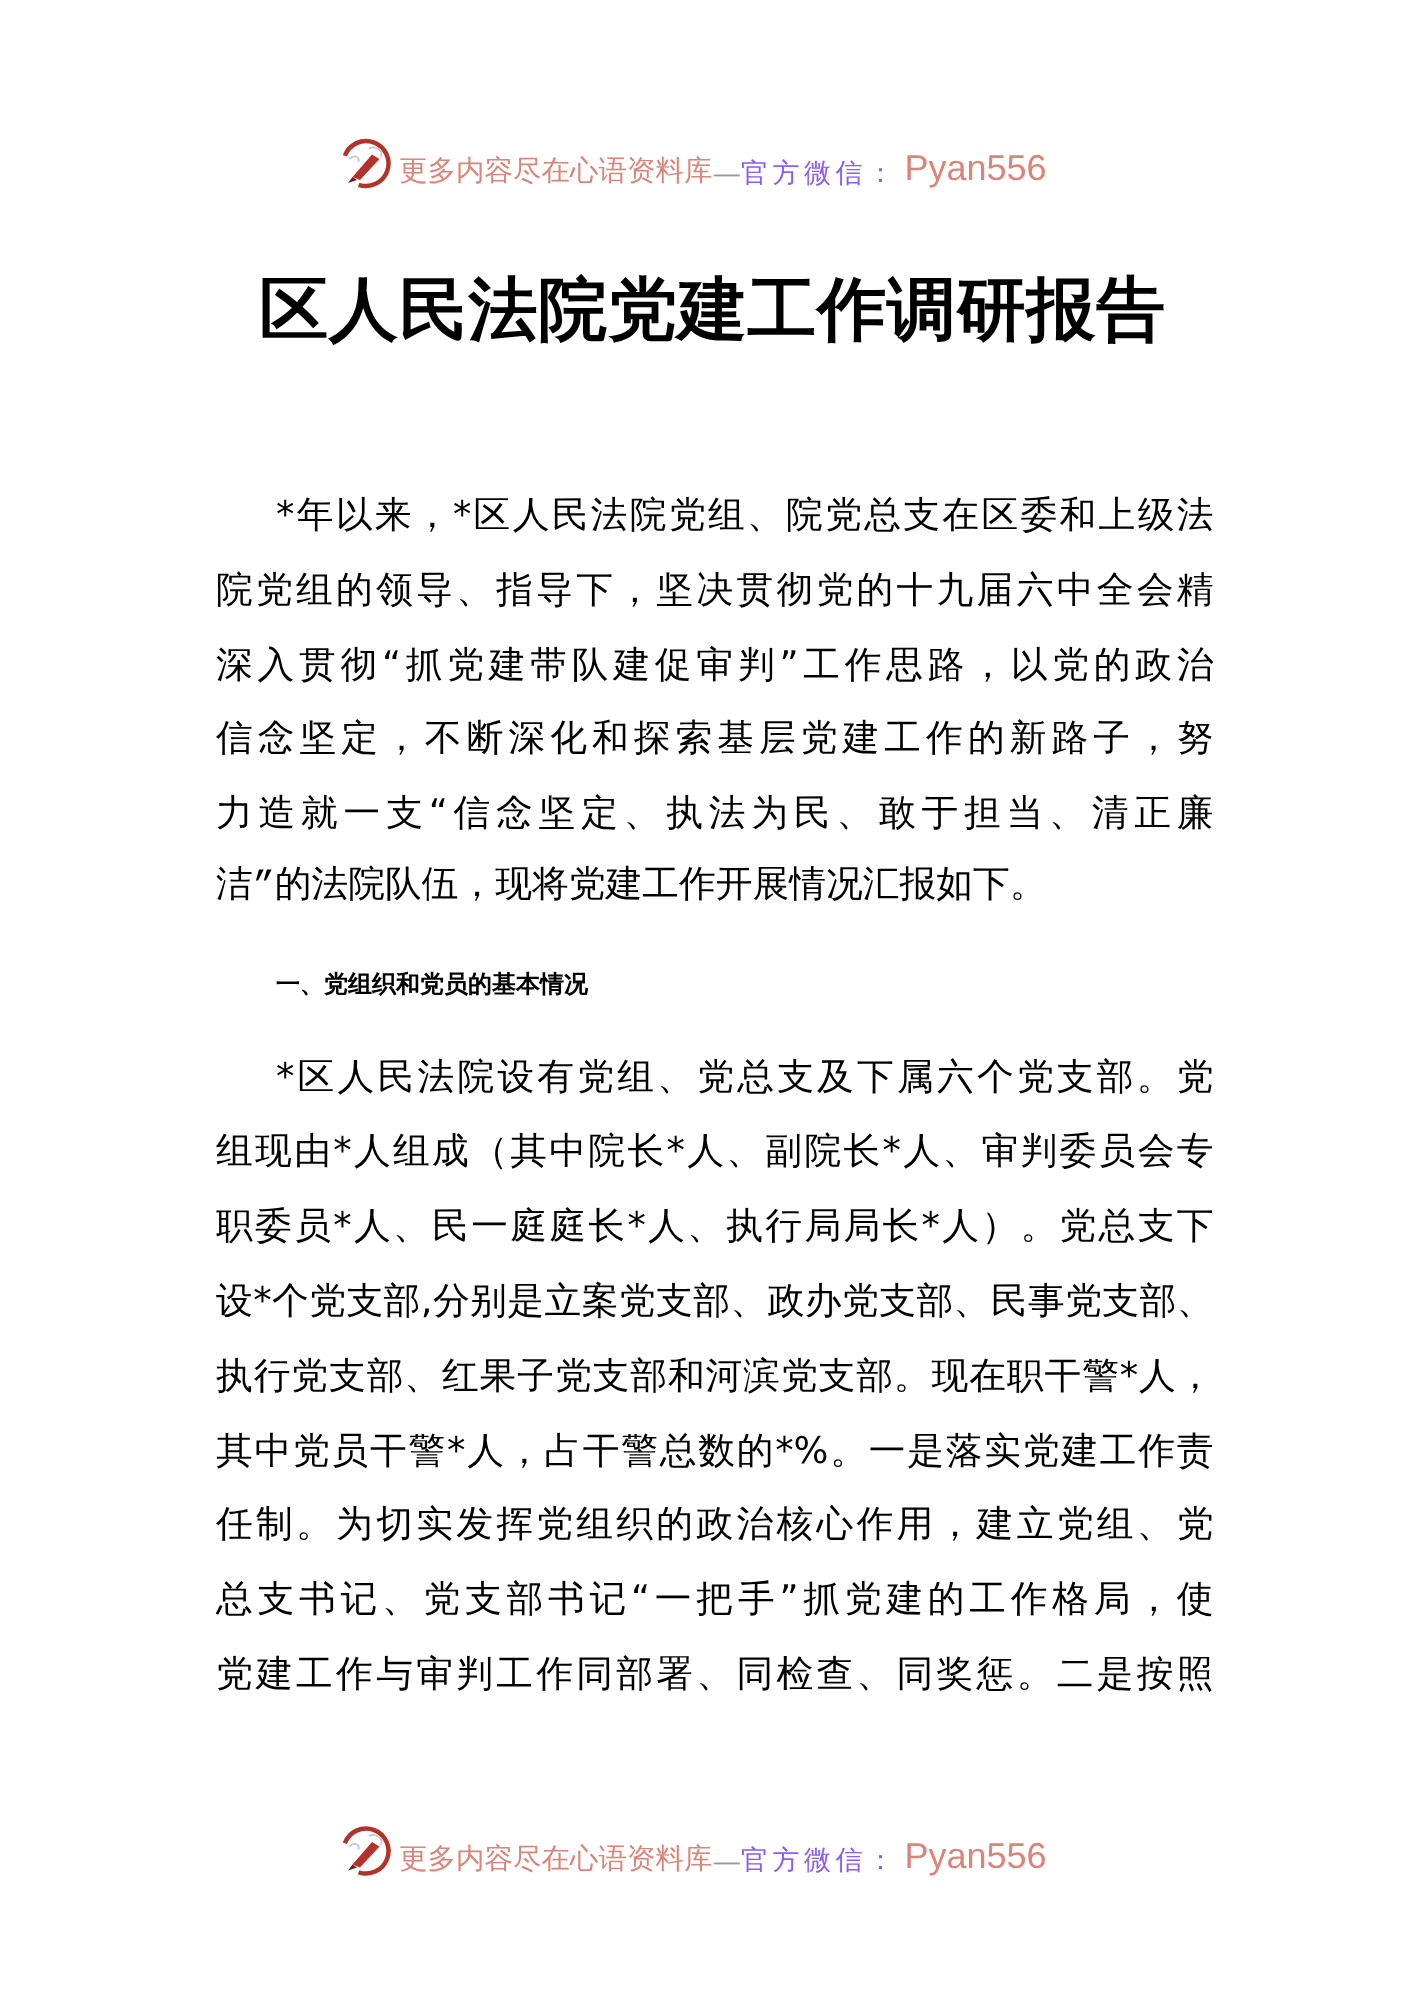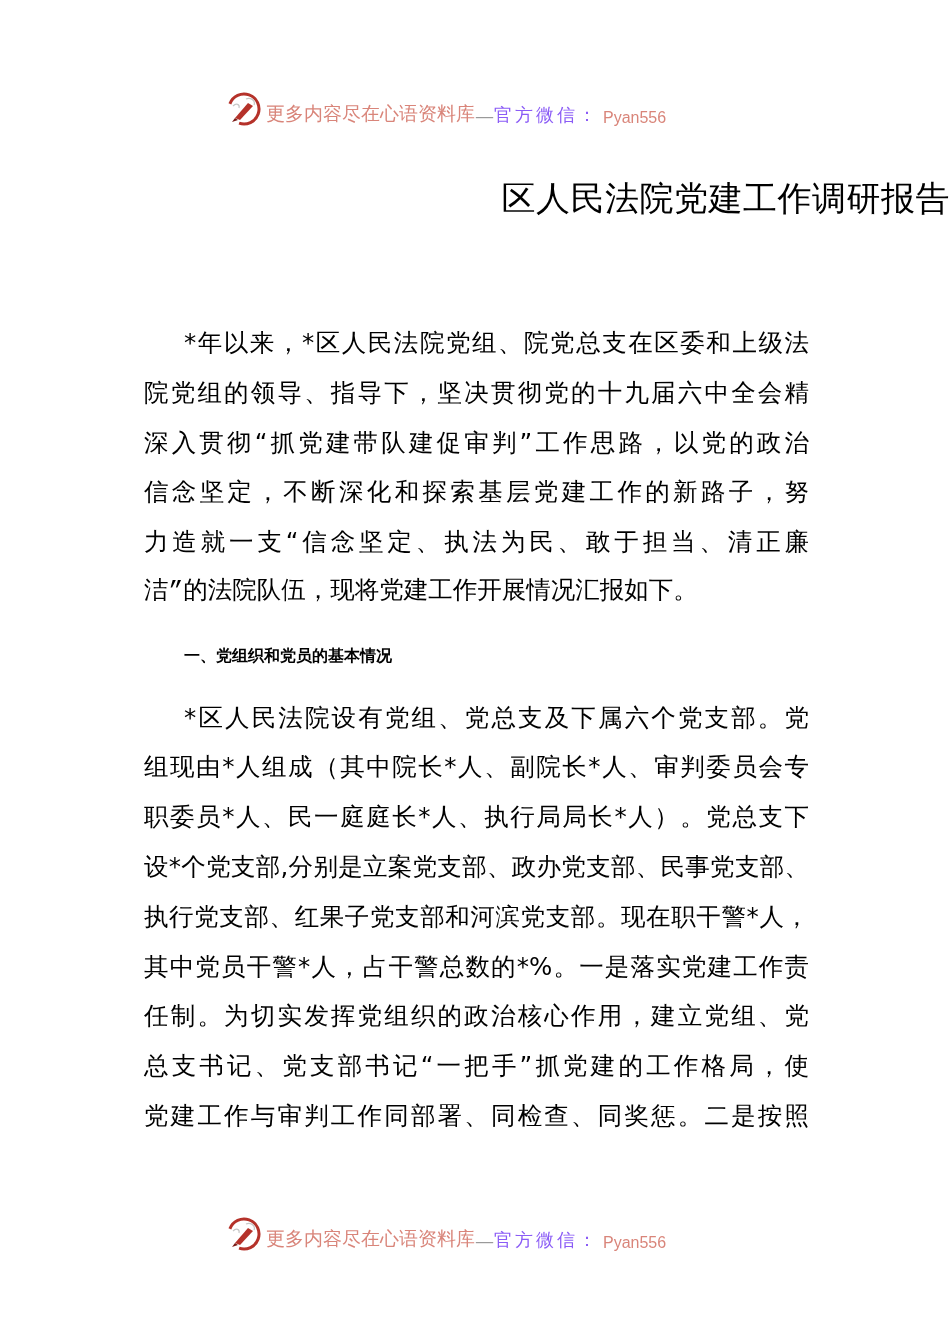--- a/index.html
+++ b/index.html
@@ -45,31 +45,31 @@
     }
     .banner .gray-text {
       font-family: Liberation Mono, monospace;
       color: #8b5cf6;
       font-size: 18px;
       letter-spacing: 3px;
     }
     .banner .wechat-id {
       font-family: "Liberation Sans", sans-serif;
       color: #d9857a;
-      font-size: 16px;
+      font-size: 24px;
       margin-left: 4px;
     }
     .title {
       position: absolute;
       top: 176px;
       left: 0;
       width: 950px;
-      text-align: right;
-      font-size: 34px;
-      font-weight: normal;
+      text-align: center;
+      font-size: 46px;
+      font-weight: bold;
       letter-spacing: 0.5px;
     }
     .content {
       position: absolute;
       top: 318px;
       left: 144px;
       width: 665px;
       font-size: 24.5px;
       line-height: 49.8px;
     }

